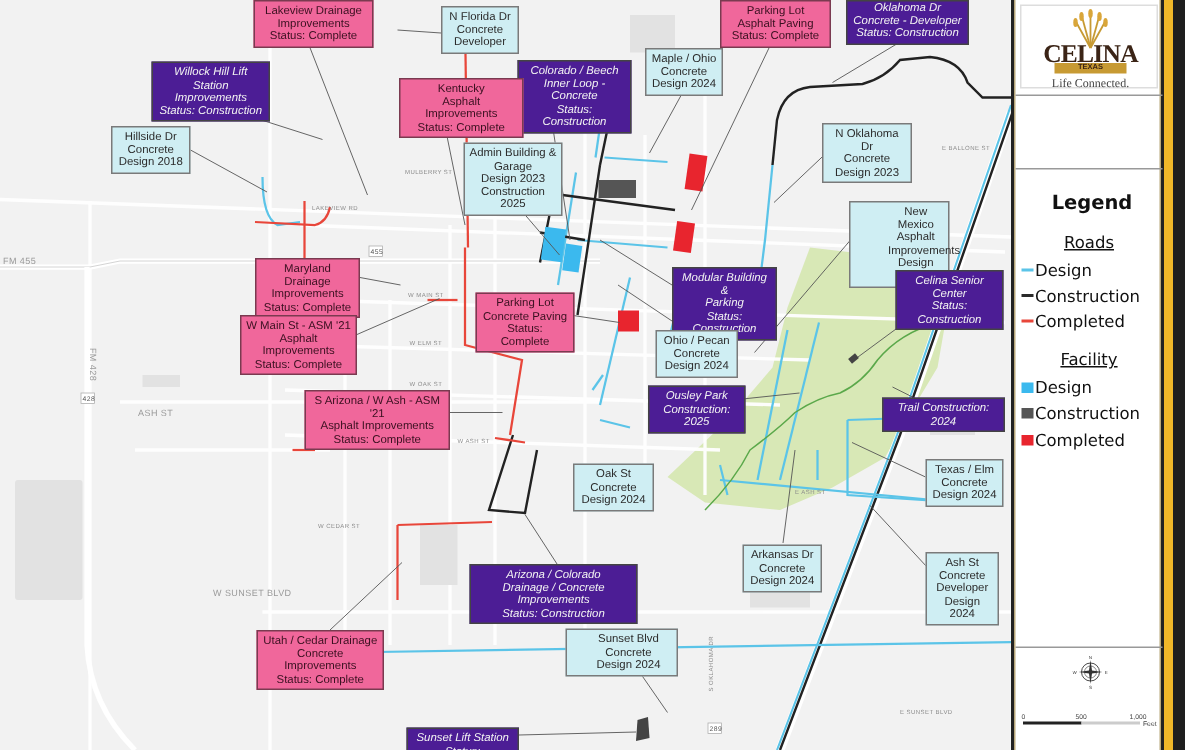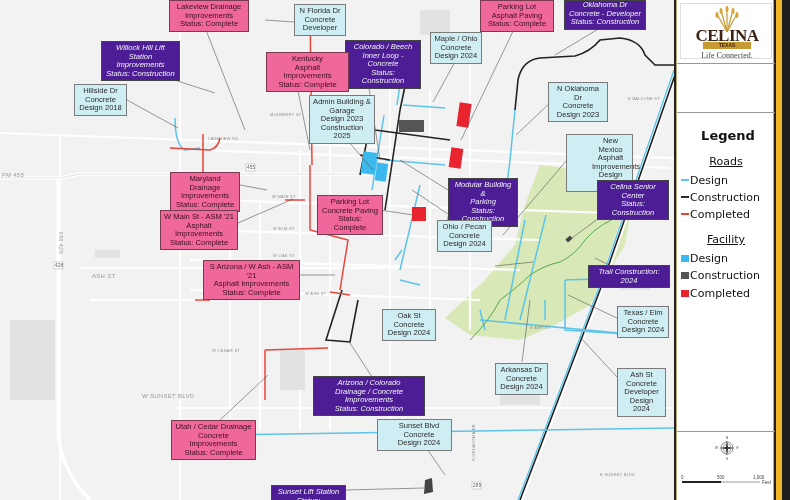--- a/index.html
+++ b/index.html
@@ -256,20 +256,22 @@
 Status: Construction</div>
   <div class="callout complete" style="left:160px;top:210px;width:78px;">W Main St - ASM '21
 Asphalt Improvements
 Status: Complete</div>
   <div class="callout complete" style="left:317px;top:195px;width:66px;">Parking Lot
 Concrete Paving
 Status: Complete</div>
   <div class="callout design" style="left:437px;top:220px;width:55px;">Ohio / Pecan
 Concrete
 Design 2024</div>
+  <div class="callout construction" style="left:432px;top:257px;width:65px;">Ousley Park
+Construction: 2025</div>
   <div class="callout construction" style="left:588px;top:265px;width:82px;">Trail Construction: 2024</div>
   <div class="callout complete" style="left:203px;top:260px;width:97px;">S Arizona / W Ash - ASM '21
 Asphalt Improvements
 Status: Complete</div>
   <div class="callout design" style="left:382px;top:309px;width:54px;">Oak St
 Concrete
 Design 2024</div>
   <div class="callout design" style="left:617px;top:306px;width:52px;">Texas / Elm
 Concrete
 Design 2024</div>

